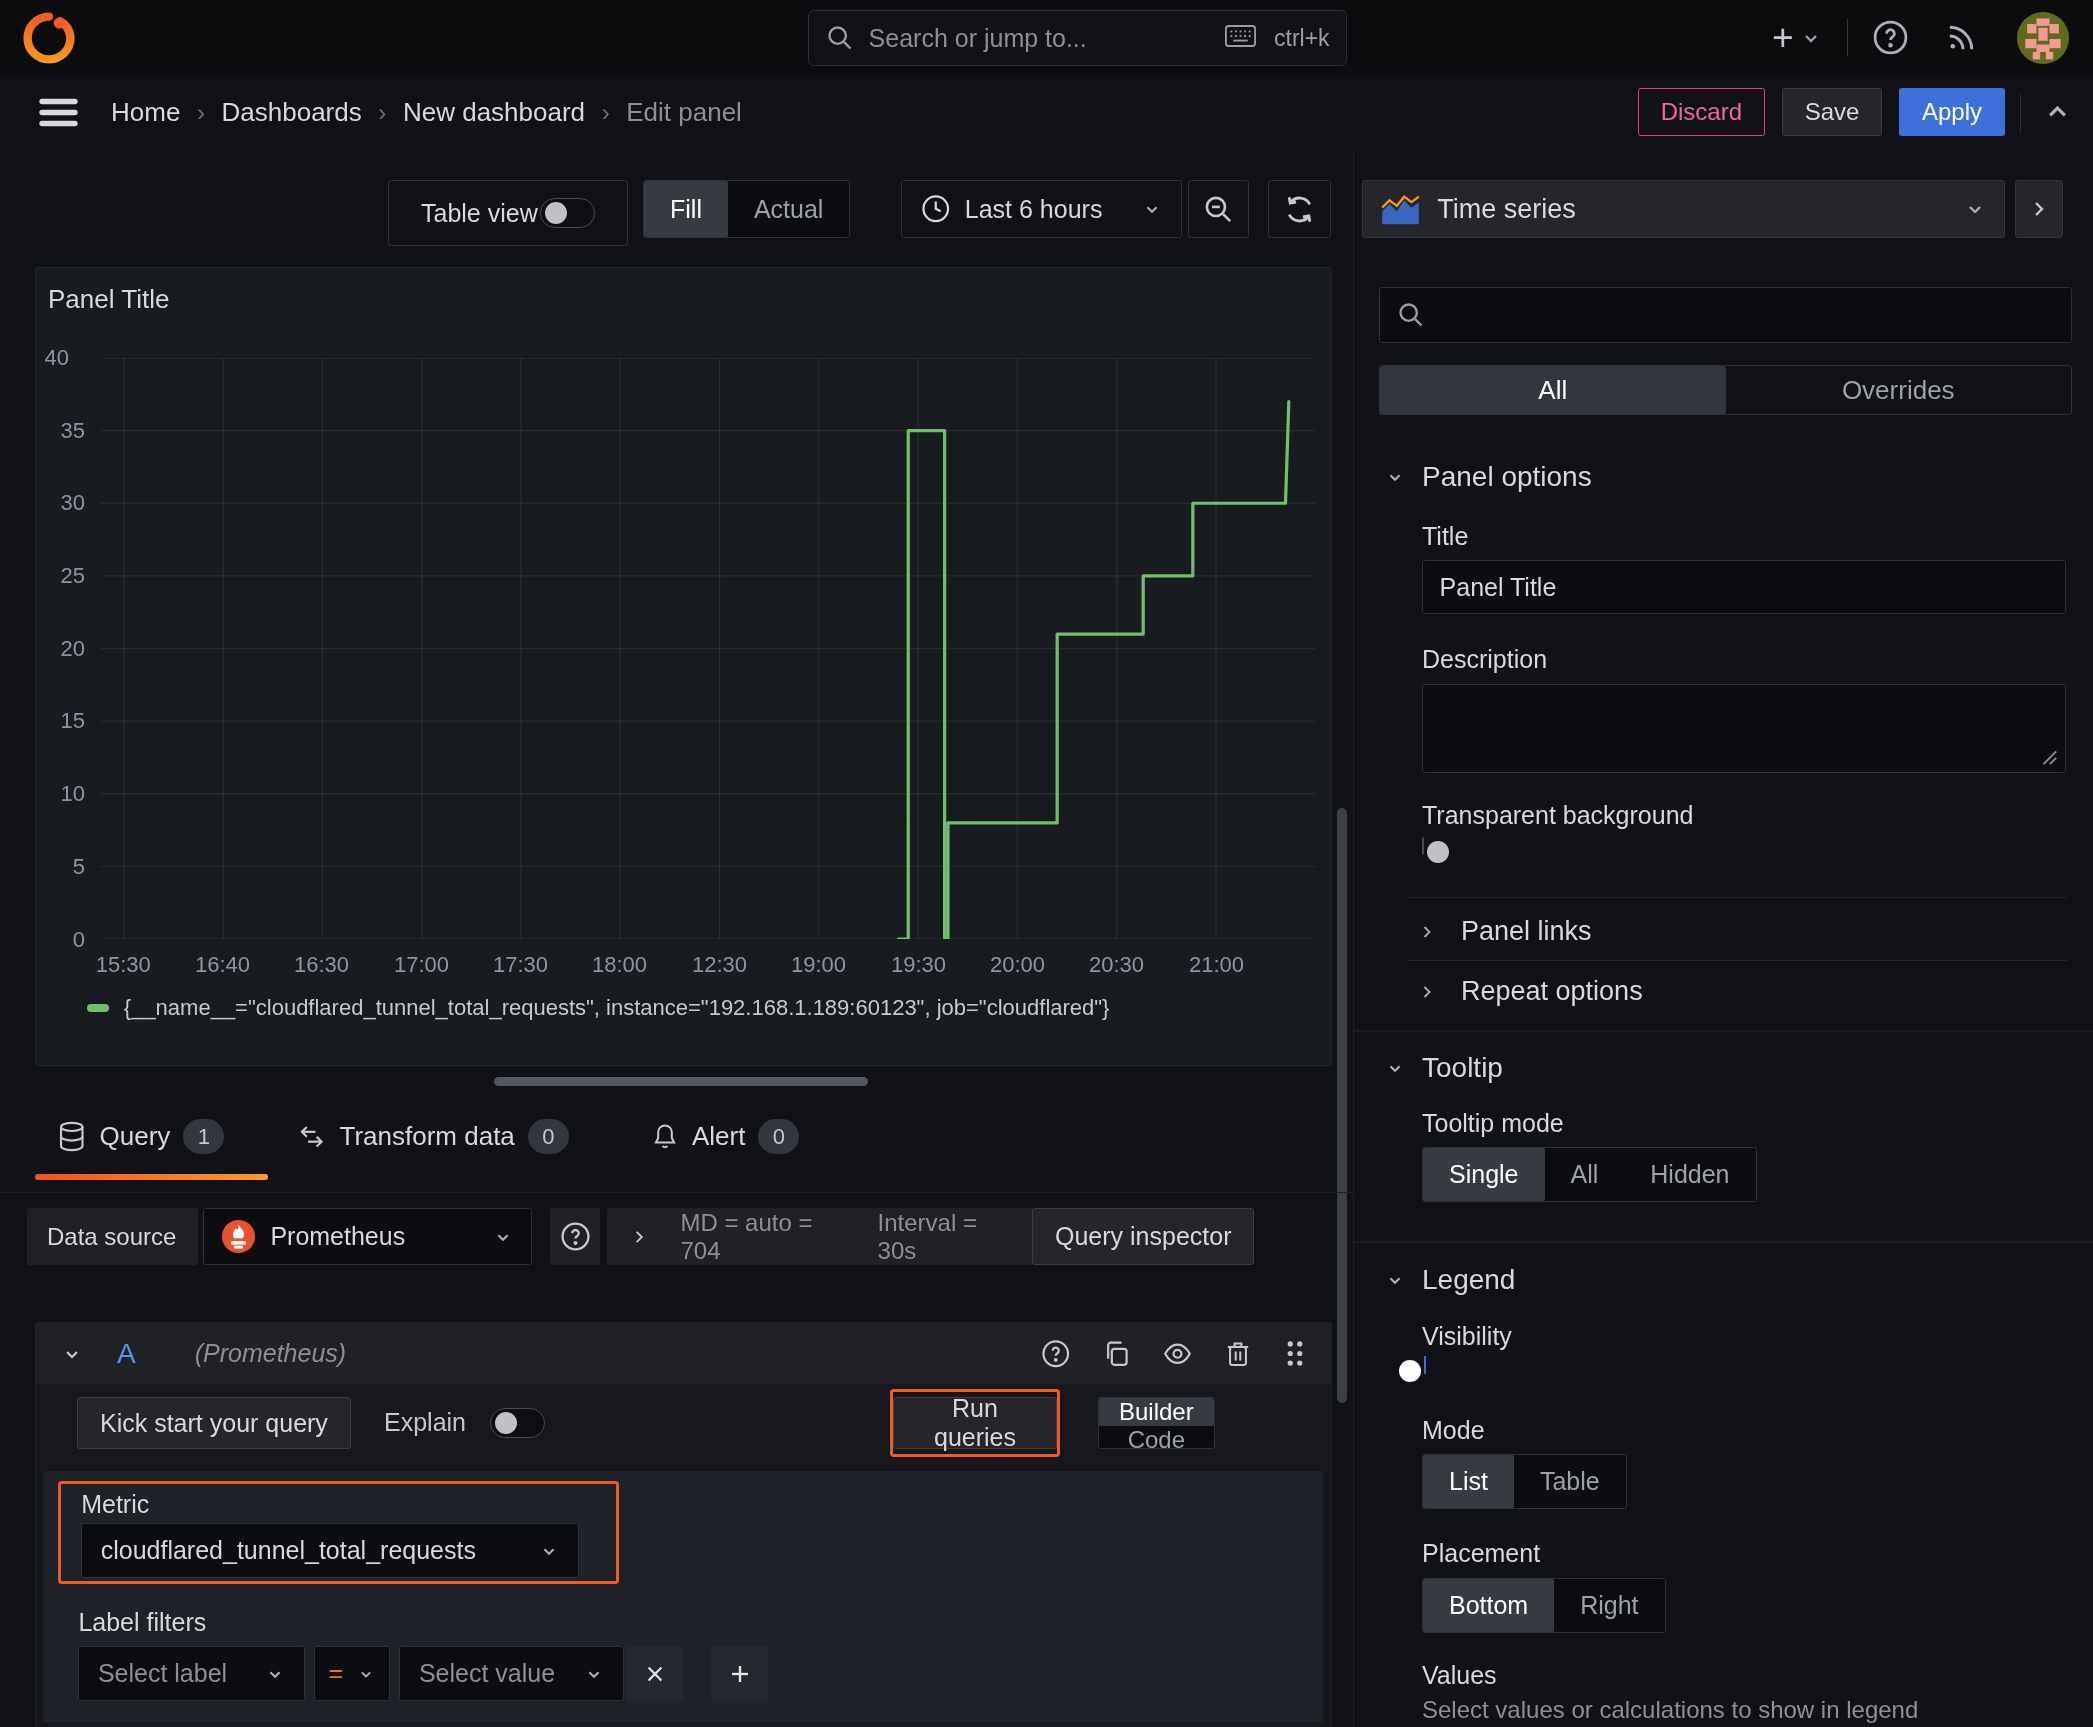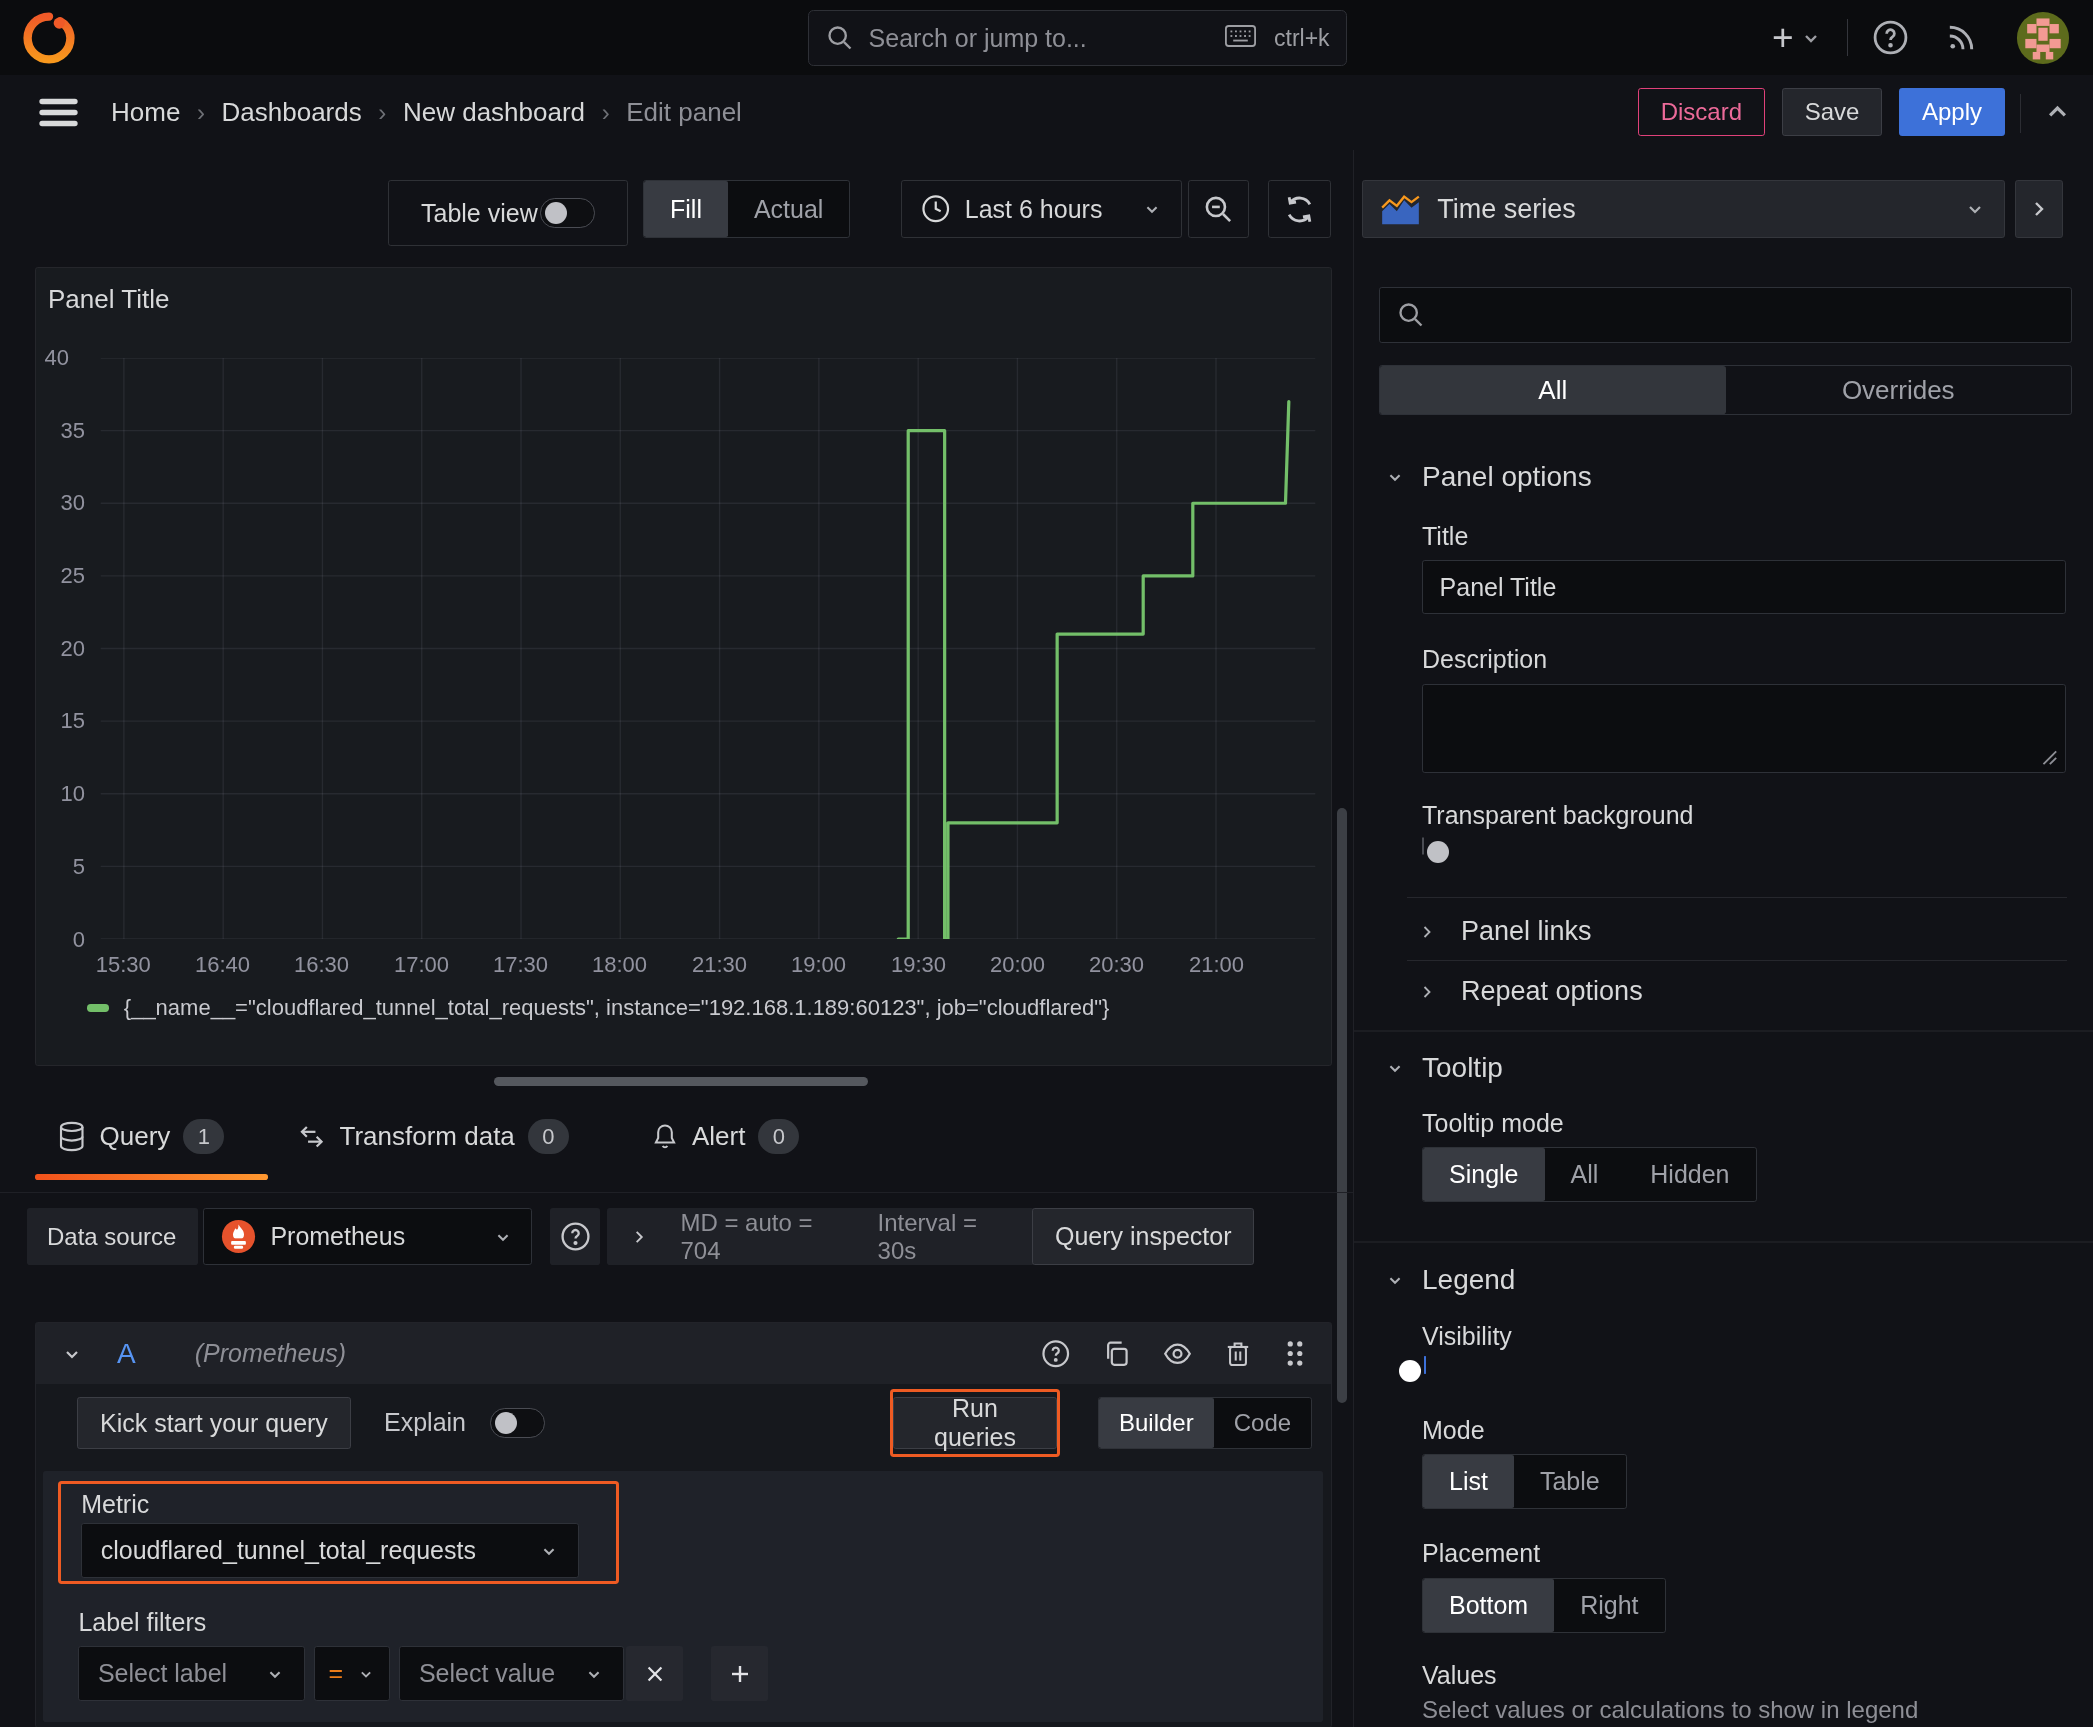--- a/index.html
+++ b/index.html
@@ -270,21 +270,21 @@
       <div class="tick-label" style="right: 0px; top: 60px;">35</div>
       <div class="tick-label" style="right: 16px; top: -13px;">40</div>
     </div>
   <div id="x-labels" class="abs" style="left:100px;top:952px;width:1216px;height:33px;">
       <div class="tick-label" style="left: -18.3px; top: 0px; width: 83px; text-align: center;">15:30</div>
       <div class="tick-label" style="left: 81px; top: 0px; width: 83px; text-align: center;">16:40</div>
       <div class="tick-label" style="left: 180px; top: 0px; width: 83px; text-align: center;">16:30</div>
       <div class="tick-label" style="left: 280px; top: 0px; width: 83px; text-align: center;">17:00</div>
       <div class="tick-label" style="left: 379px; top: 0px; width: 83px; text-align: center;">17:30</div>
       <div class="tick-label" style="left: 478px; top: 0px; width: 83px; text-align: center;">18:00</div>
-      <div class="tick-label" style="left: 578px; top: 0px; width: 83px; text-align: center;">21:30</div>
+      <div class="tick-label" style="left: 578px; top: 0px; width: 83px; text-align: center;">12:30</div>
       <div class="tick-label" style="left: 677px; top: 0px; width: 83px; text-align: center;">19:00</div>
       <div class="tick-label" style="left: 777px; top: 0px; width: 83px; text-align: center;">19:30</div>
       <div class="tick-label" style="left: 876px; top: 0px; width: 83px; text-align: center;">20:00</div>
       <div class="tick-label" style="left: 975px; top: 0px; width: 83px; text-align: center;">20:30</div>
       <div class="tick-label" style="left: 1075px; top: 0px; width: 83px; text-align: center;">21:00</div>
     </div>
   <div id="legend-row" class="abs">
     <span class="swatch" style="background: rgb(115, 191, 105);"></span>
     <span>{__name__="cloudflared_tunnel_total_requests", instance="192.168.1.189:60123", job="cloudflared"}</span>
   </div>
@@ -408,21 +408,21 @@
     </div>
 
     <button class="abs btn btn-secondary" style="left:41px;top:74px;height:52px;font-size:25px;">Kick start your query</button>
     <div class="abs row" style="left:348px;top:85px;gap:24px;">
       <span style="font-size:25px;color:#c7c8cc;">Explain</span>
       <span class="toggle"></span>
     </div>
     <div class="abs hl-orange" style="left:854px;top:66px;width:170px;height:68px;display:flex;align-items:center;justify-content:center;">
       <button class="btn btn-secondary" style="height:52px;font-size:25px;">Run queries</button>
     </div>
-    <div class="abs seg" style="left:1062px;top:74px;height:52px;">
+    <div class="abs seg" style="left:1062px;top:74px;height:52px;flex-direction:column;">
       <span class="opt sel" style="font-size:24px;padding:0 20px;">Builder</span>
       <span class="opt" style="font-size:24px;padding:0 20px;">Code</span>
     </div>
 
     <div id="builderpanel" class="abs">
       <div class="abs hl-orange" style="left:14.8px;top:10px;width:561px;height:103px;">
         <span class="abs" style="left:20px;top:5.5px;font-size:25px;color:#d8d9da;">Metric</span>
         <div class="abs select" style="left:20px;top:39px;width:498px;height:55px;padding:0 18.5px;">
           <span>cloudflared_tunnel_total_requests</span>
           <svg width="22" height="22" viewBox="0 0 24 24" fill="none" stroke="#aeb0b5" stroke-width="2.2" style="margin-left:auto;">

